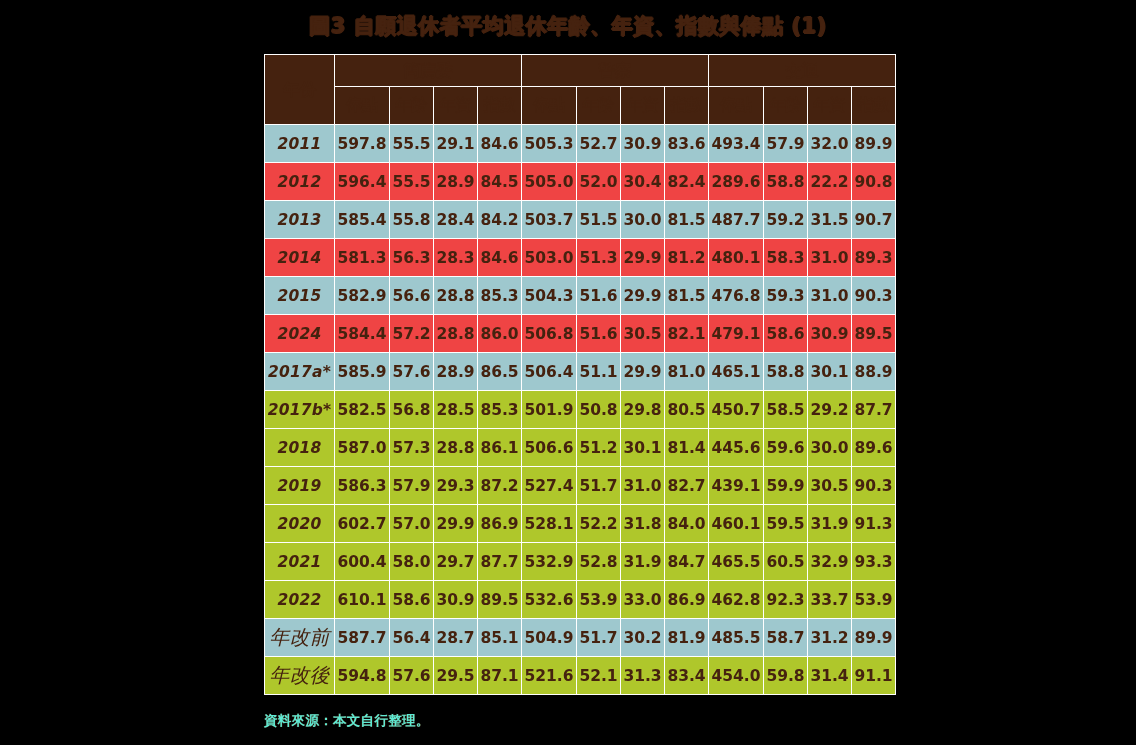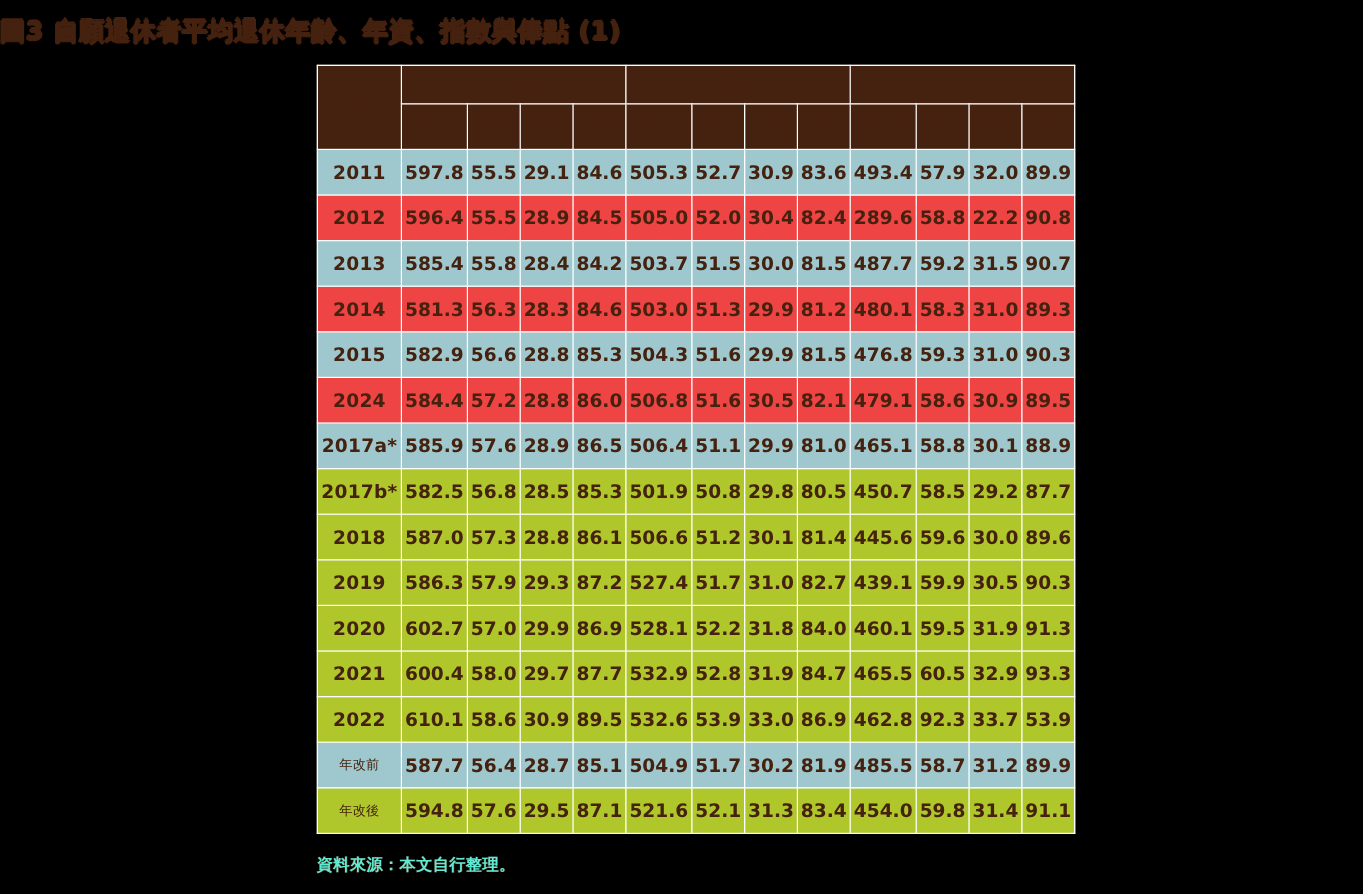--- a/index.html
+++ b/index.html
@@ -19,21 +19,21 @@
     left: 0; top: 0;
     width: 1136px;
     height: 745px;
     background: #000000;
   }
   .title {
     position: absolute;
     left: 0;
     top: 12px;
     width: 1136px;
-    text-align: left;
+    text-align: center;
     color: #45220F;
     font-size: 21px;
     font-weight: bold;
     letter-spacing: 0.5px;
     line-height: 28px;
     white-space: nowrap;
     text-shadow:
        1px 0 0 #45220F, -1px 0 0 #45220F,
        0 1px 0 #45220F, 0 -1px 0 #45220F;
   }
@@ -66,22 +66,23 @@
     font-weight: normal;
     font-size: 16px;
   }
   thead th.grp { height: 32px; font-size: 16.5px; }
   thead th.sub { height: 38px; font-size: 16px; }
   thead th.yearhead { height: 70px; font-size: 16.5px; }
   td.yearcell {
     font-size: 16px;
     font-weight: bold;
     letter-spacing: 0.2px;
-  }
-  td.yearcell.cjk { font-weight: normal; font-size: 11px; }
+    font-style: italic;
+  }
+  td.yearcell.cjk { font-weight: normal; font-size: 20px; }
   td.num { font-size: 15.5px; font-weight: bold; }
   .bg-blue  { background: #9EC8CE; }
   .bg-yellow{ background: #ef4444; }
   .bg-olive { background: #AFC72B; }
   .source {
     position: absolute;
     left: 264px;
     top: 712px;
     color: #5eead4;
     font-size: 13.5px;

